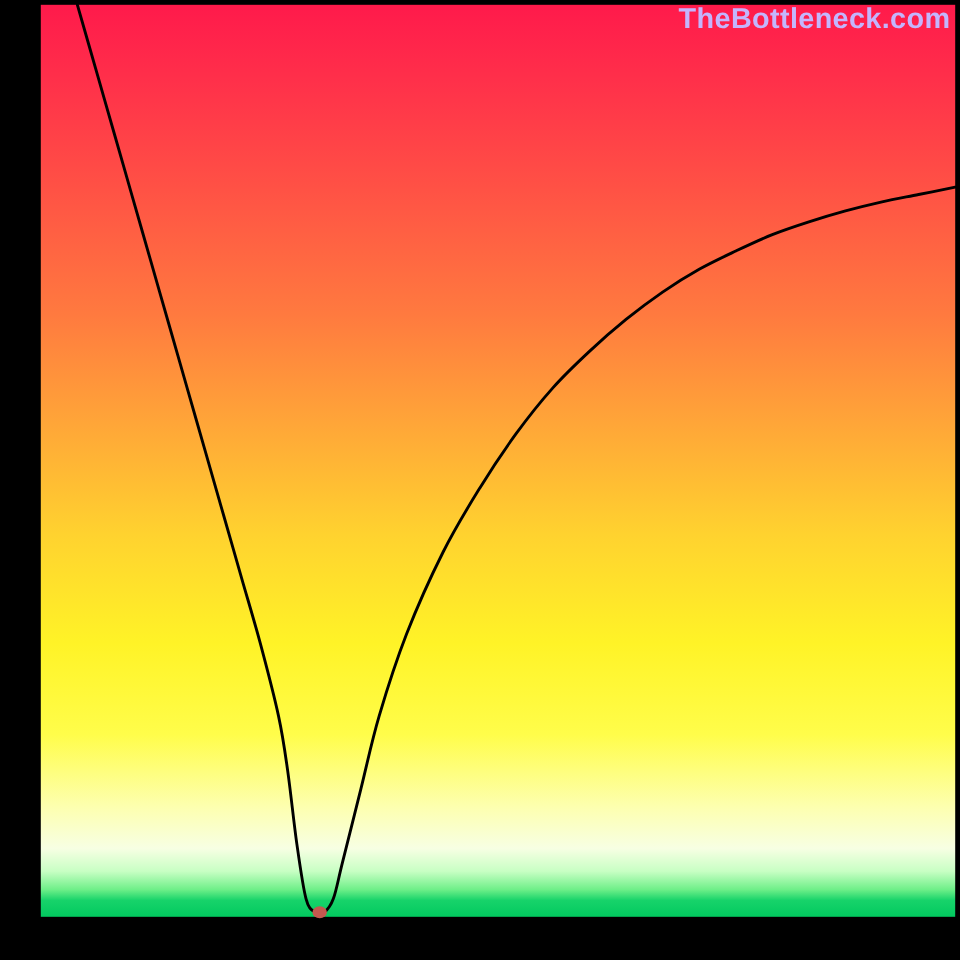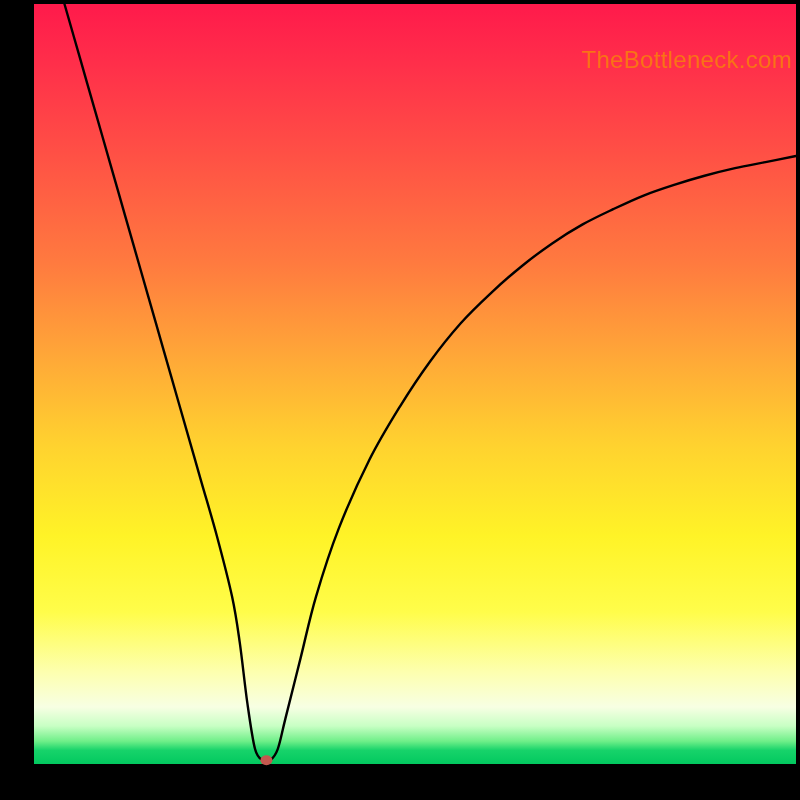--- a/index.html
+++ b/index.html
@@ -55,26 +55,25 @@
     position: absolute;
     left: 0; top: 0;
     width: 100%;
     height: 100%;
     overflow: visible;
   }
   .watermark {
     position: absolute;
     top: 2px;
     right: 8px;
-    color: #f97316;
+    color: #c4b5fd;
     font-size: 24px;
-    font-weight: 400;
+    font-weight: 700;
     letter-spacing: 0.3px;
     user-select: none;
-    margin-top: 44px;
   }
   .dot {
     fill: #c4584f;
   }
 </style>
 </head>
 <body>
 
 <div class="stage">
   <div class="plot-frame">

